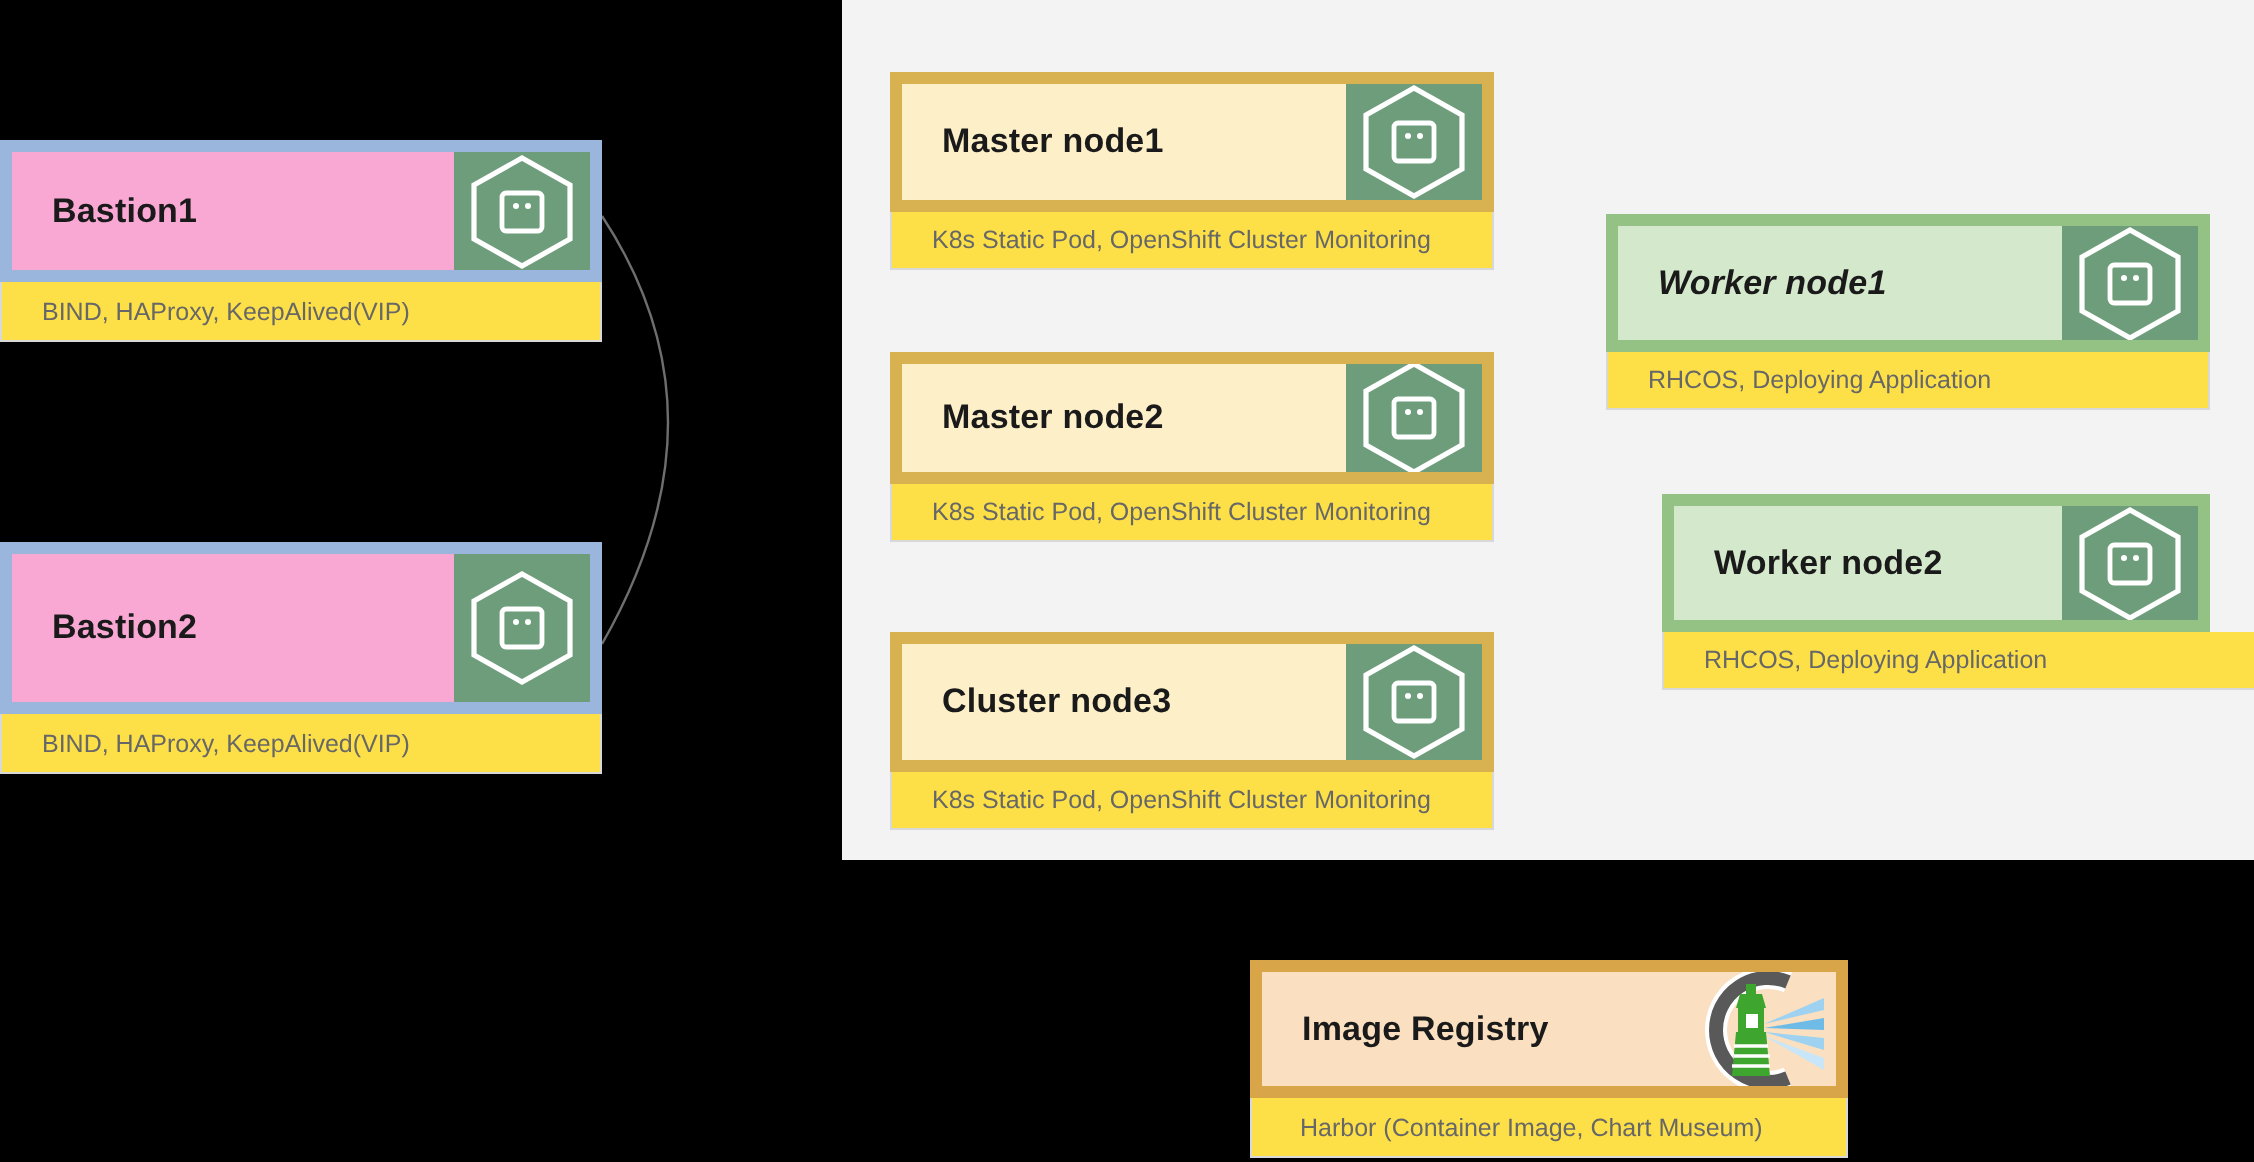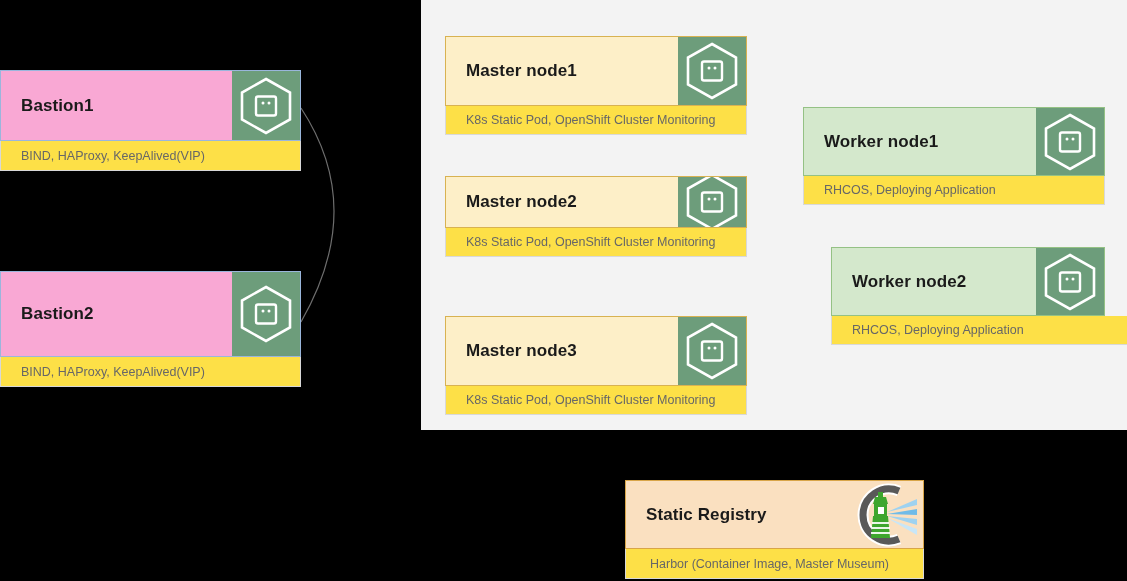--- a/index.html
+++ b/index.html
@@ -35,21 +35,21 @@
   
   .card {
     position: absolute;
     box-sizing: border-box;
   }
   .card-head {
     position: relative;
     display: flex;
     align-items: stretch;
     box-sizing: border-box;
-    border: 1px solid #a3a3a3;
+    border: 6px solid #a3a3a3;
     overflow: hidden;
   }
   .card-title {
     flex: 1 1 auto;
     display: flex;
     align-items: center;
     padding-left: 20px;
     box-sizing: border-box;
     font-size: 17px;
     font-weight: bold;
@@ -140,51 +140,51 @@
           <rect x="19" y="20.5" width="20" height="19" rx="2" ry="2" fill="none" stroke="#FFFFFF" stroke-width="2.4"></rect>
           <circle cx="26" cy="27" r="1.5" fill="#FFFFFF"></circle>
           <circle cx="32" cy="27" r="1.5" fill="#FFFFFF"></circle>
         </svg>
       </div>
     </div>
     <div class="card-sub sub-plain" style="height:29px; width:302px;">K8s Static Pod, OpenShift Cluster Monitoring</div>
   </div>
 
   <div class="card type-master" style="left:445px; top:176px; width:302px;">
-    <div class="card-head" style="height:52px;gap:24px;">
+    <div class="card-head" style="height:66px;gap:24px;">
       <div class="card-title">Master node2</div>
       <div class="card-icon">
         <svg width="58" height="60" viewBox="0 0 58 60" aria-hidden="true">
           <polygon points="29,3 53,16.5 53,43.5 29,57 5,43.5 5,16.5" fill="none" stroke="#FFFFFF" stroke-width="2.6"></polygon>
           <rect x="19" y="20.5" width="20" height="19" rx="2" ry="2" fill="none" stroke="#FFFFFF" stroke-width="2.4"></rect>
           <circle cx="26" cy="27" r="1.5" fill="#FFFFFF"></circle>
           <circle cx="32" cy="27" r="1.5" fill="#FFFFFF"></circle>
         </svg>
       </div>
     </div>
     <div class="card-sub sub-plain" style="height:29px; width:302px;">K8s Static Pod, OpenShift Cluster Monitoring</div>
   </div>
 
   <div class="card type-master" style="left:445px; top:316px; width:302px;">
     <div class="card-head" style="height:70px;">
-      <div class="card-title">Master node3</div>
+      <div class="card-title">Cluster node3</div>
       <div class="card-icon">
         <svg width="58" height="60" viewBox="0 0 58 60" aria-hidden="true">
           <polygon points="29,3 53,16.5 53,43.5 29,57 5,43.5 5,16.5" fill="none" stroke="#FFFFFF" stroke-width="2.6"></polygon>
           <rect x="19" y="20.5" width="20" height="19" rx="2" ry="2" fill="none" stroke="#FFFFFF" stroke-width="2.4"></rect>
           <circle cx="26" cy="27" r="1.5" fill="#FFFFFF"></circle>
           <circle cx="32" cy="27" r="1.5" fill="#FFFFFF"></circle>
         </svg>
       </div>
     </div>
     <div class="card-sub sub-plain" style="height:29px; width:302px;">K8s Static Pod, OpenShift Cluster Monitoring</div>
   </div>
 
   <div class="card type-worker" style="left:803px; top:107px; width:302px;">
-    <div class="card-head" style="height:69px;">
+    <div class="card-head" style="height:69px;font-style:italic;">
       <div class="card-title">Worker node1</div>
       <div class="card-icon">
         <svg width="58" height="60" viewBox="0 0 58 60" aria-hidden="true">
           <polygon points="29,3 53,16.5 53,43.5 29,57 5,43.5 5,16.5" fill="none" stroke="#FFFFFF" stroke-width="2.6"></polygon>
           <rect x="19" y="20.5" width="20" height="19" rx="2" ry="2" fill="none" stroke="#FFFFFF" stroke-width="2.4"></rect>
           <circle cx="26" cy="27" r="1.5" fill="#FFFFFF"></circle>
           <circle cx="32" cy="27" r="1.5" fill="#FFFFFF"></circle>
         </svg>
       </div>
     </div>
@@ -201,21 +201,21 @@
           <circle cx="26" cy="27" r="1.5" fill="#FFFFFF"></circle>
           <circle cx="32" cy="27" r="1.5" fill="#FFFFFF"></circle>
         </svg>
       </div>
     </div>
     <div class="card-sub sub-plain" style="height:29px; width:302px;">RHCOS, Deploying Application</div>
   </div>
 
   <div class="card type-registry" style="left:625px; top:480px; width:299px;">
     <div class="card-head" style="height:69px;">
-      <div class="card-title">Static Registry</div>
+      <div class="card-title">Image Registry</div>
       <div class="card-icon" style="width:80px;">
         <svg width="72" height="66" viewBox="0 0 72 66" aria-hidden="true">
 
           <path d="M 52 9 A 26 26 0 1 0 52 57" fill="none" stroke="#FFFFFF" stroke-width="11"></path>
           <path d="M 52 9 A 26 26 0 1 0 52 57" fill="none" stroke="#595959" stroke-width="7"></path>
 
           <g>
             <path d="M 40 30 L 70 17 L 70 23 Z" fill="#9ED2F0"></path>
             <path d="M 40 32 L 70 27 L 70 33 Z" fill="#6FBBE8"></path>
             <path d="M 40 34 L 70 37 L 70 43 Z" fill="#9ED2F0"></path>
@@ -232,16 +232,16 @@
           <rect x="31" y="25" width="6" height="7" fill="#FFFFFF"></rect>
 
           <g stroke="#FFFFFF" stroke-width="1.8">
             <line x1="25" y1="41" x2="42" y2="41"></line>
             <line x1="25" y1="46" x2="43" y2="46"></line>
             <line x1="24" y1="51" x2="43" y2="51"></line>
           </g>
         </svg>
       </div>
     </div>
-    <div class="card-sub sub-plain" style="height:30px; width:299px; padding-left:24px;">Harbor (Container Image, Master Museum)</div>
+    <div class="card-sub sub-plain" style="height:30px; width:299px; padding-left:24px;">Harbor (Container Image, Chart Museum)</div>
   </div>
 
 </div>
 
 </body></html>

